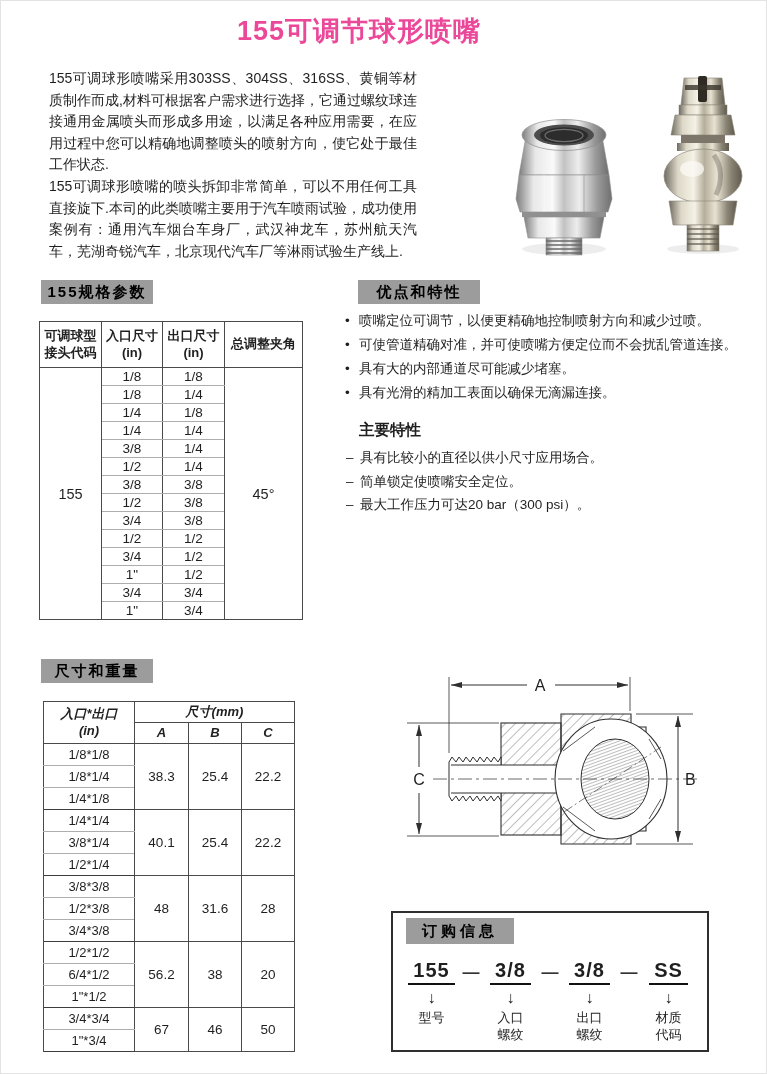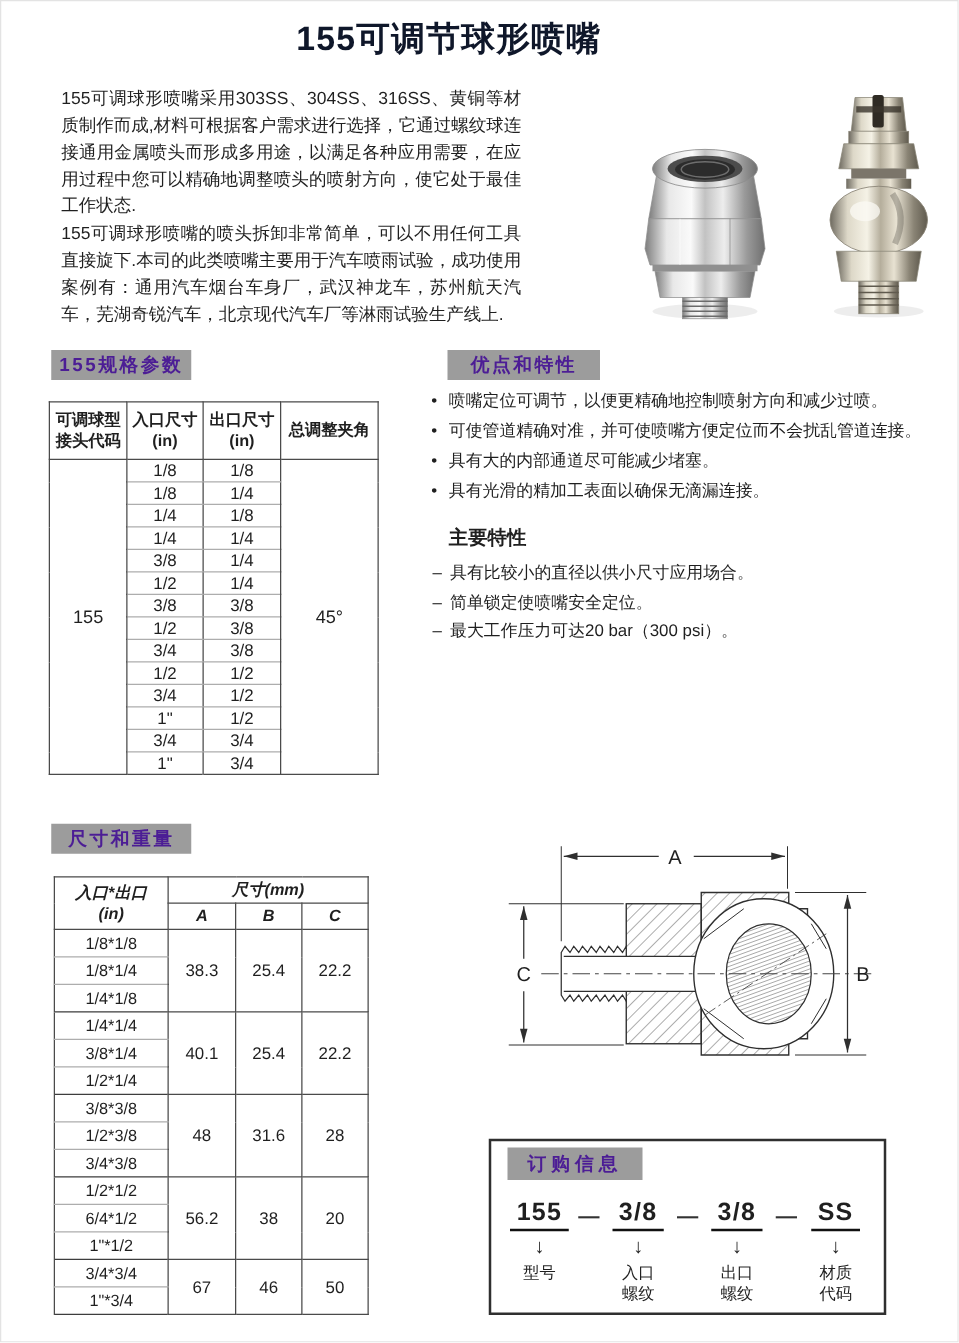--- a/index.html
+++ b/index.html
@@ -14,35 +14,35 @@
     background:#ffffff;
     border:1px solid #e3e3e3;
     overflow:hidden;
   }
 
   
   .page-title {
     position:absolute; top:12px; left:0; width:716px;
     text-align:center;
     font-size:27px; font-weight:bold; letter-spacing:1px;
-    color:#0f172a;
+    color:#ec4899;
   }
 
   
   .intro {
     position:absolute; top:67px; left:48px; width:368px;
     font-size:14px; line-height:21.6px;
     text-align:justify;
   }
   .intro p { margin:0; }
 
   
   .badge {
     position:absolute; height:24px;
-    background:#9c9c9c; color:#4c1d95;
+    background:#9c9c9c; color:#000000;
     font-size:15px; font-weight:bold; letter-spacing:2px;
     display:flex; align-items:center; justify-content:center;
   }
   .badge-spec     { left:40px;  top:279px; width:112px; }
   .badge-features { left:357px; top:279px; width:122px; }
   .badge-dims     { left:40px;  top:658px; width:112px; }
 
   
   .spec-table-wrap { position:absolute; left:38px; top:320px; }
   table { border-collapse:collapse; table-layout:fixed; }

